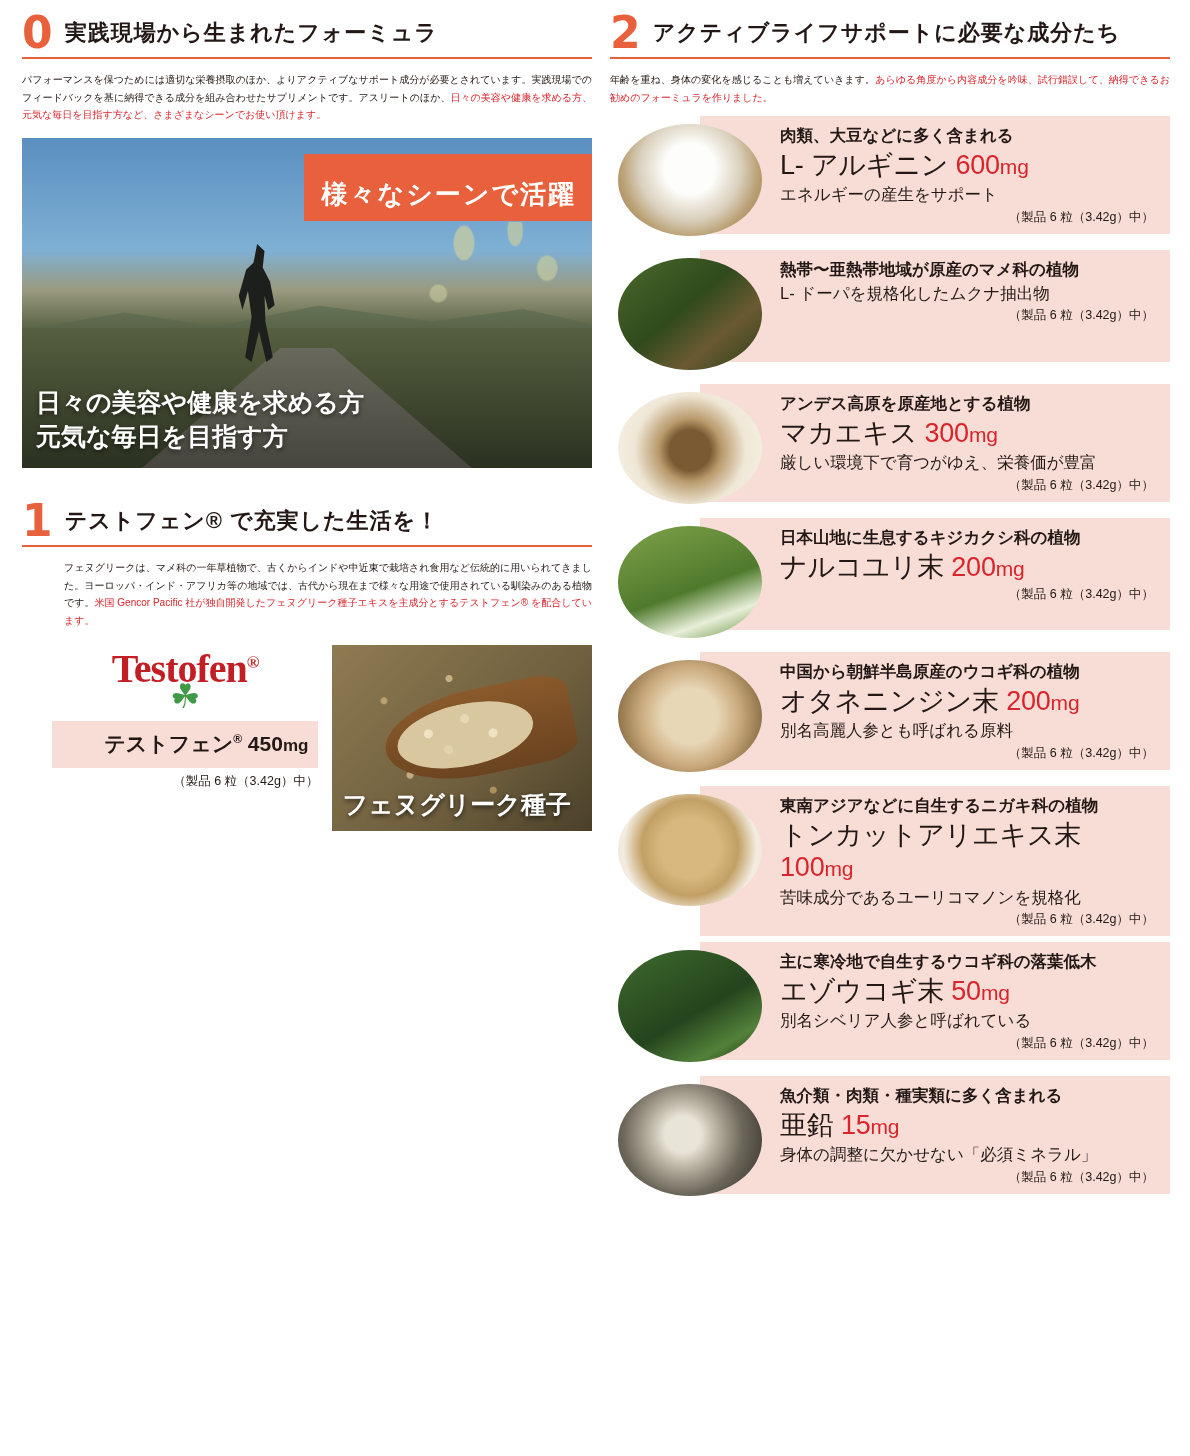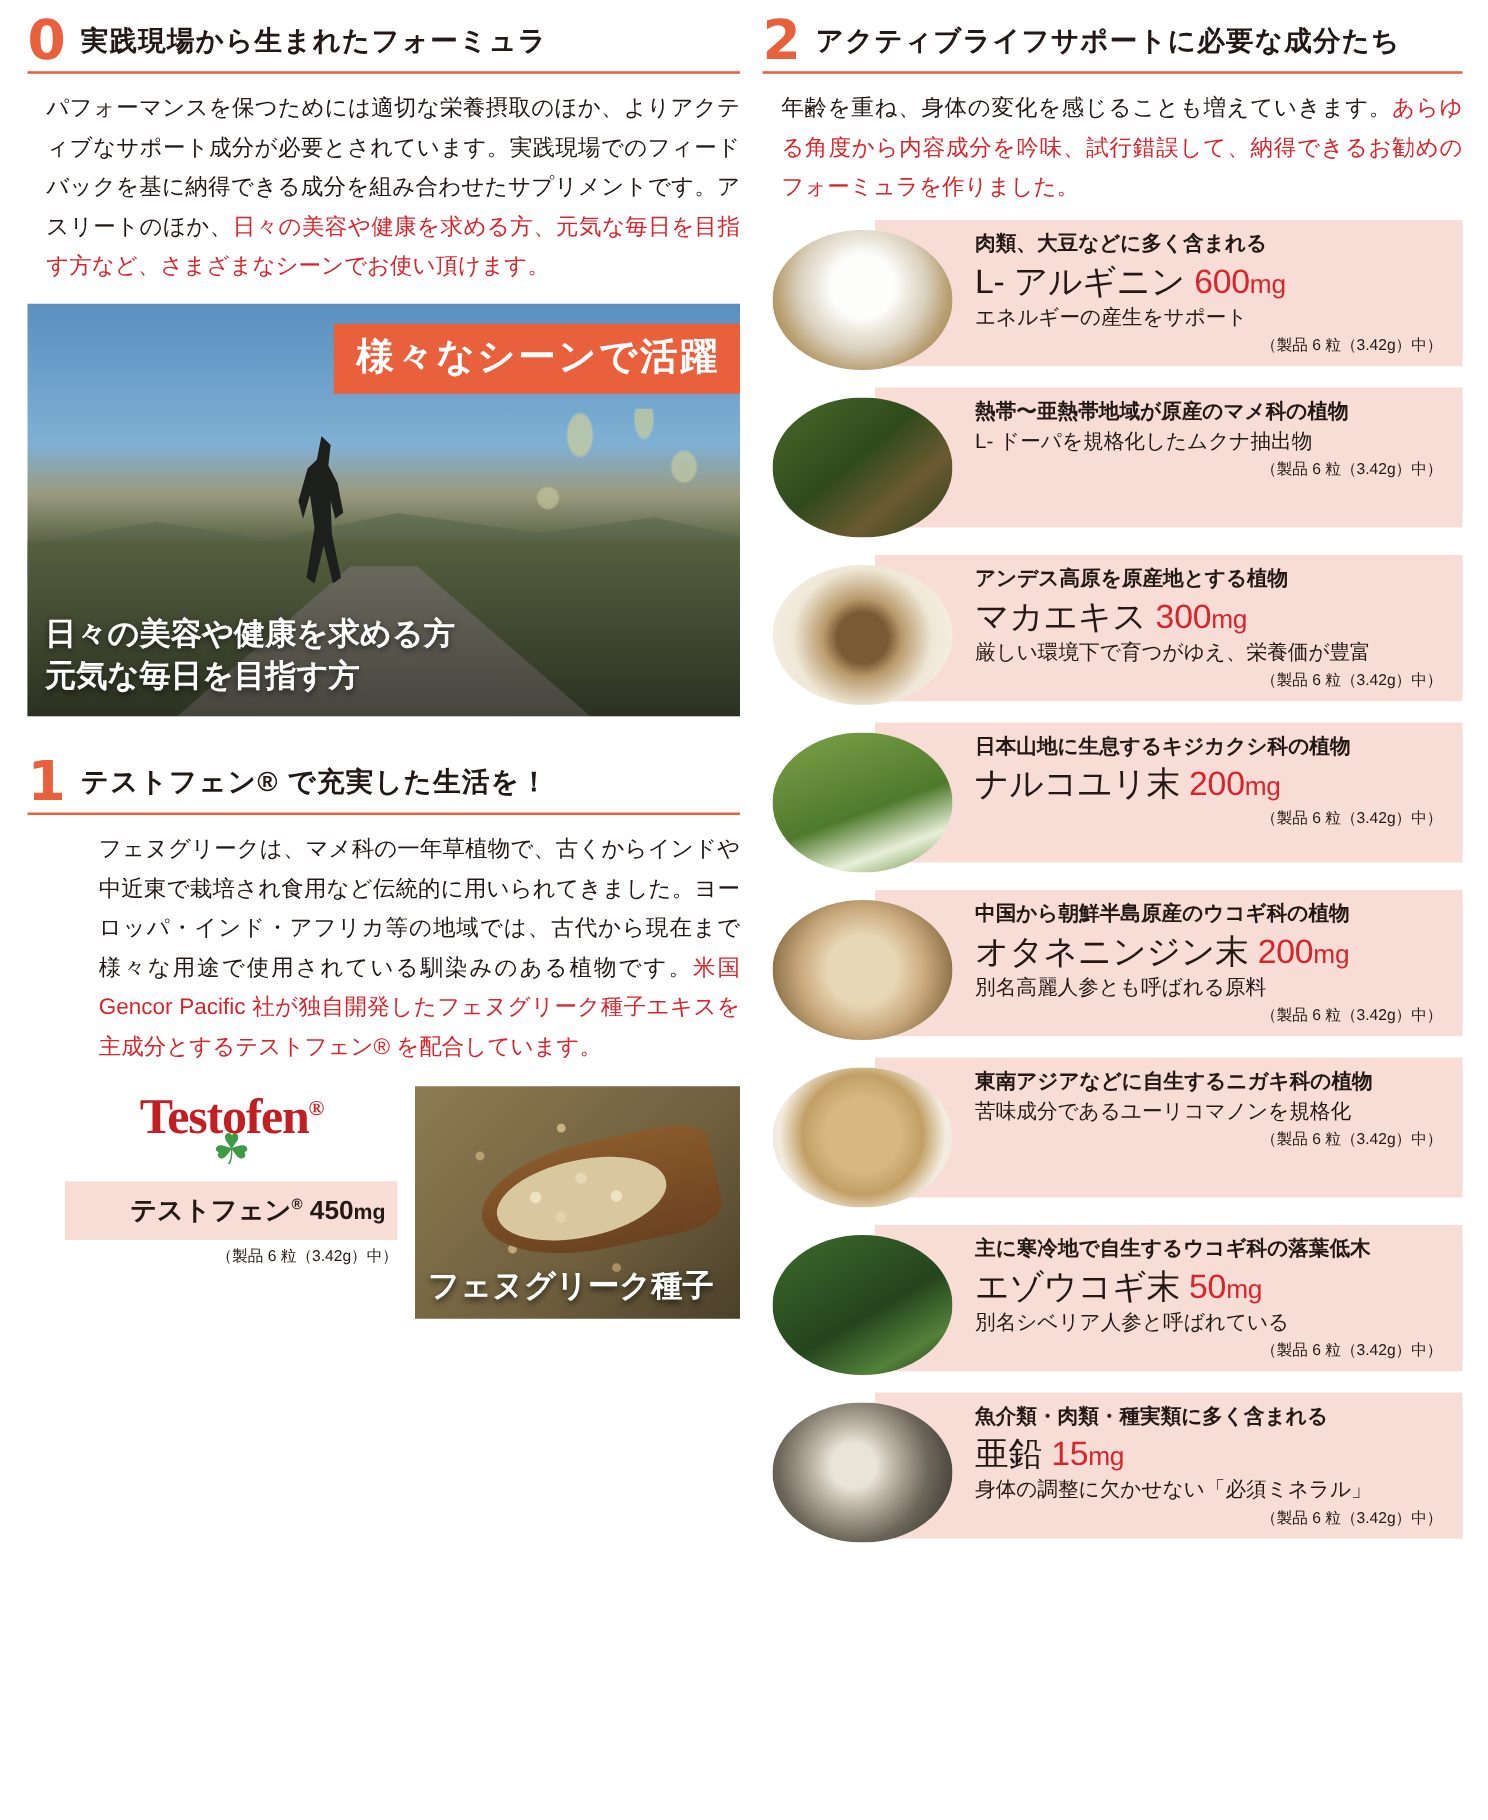--- a/index.html
+++ b/index.html
@@ -37,25 +37,24 @@
   .sec-title {
     font-size: 22px;
     font-weight: 700;
     letter-spacing: 1px;
     color: #231815;
     padding-bottom: 3px;
   }
 
   
   .para {
-    font-size: 18px;
+    font-size: 10px;
     line-height: 1.75;
     margin-top: 12px;
     text-align: justify;
-    margin-left: 15px;
   }
   .para .hl { color: #d8242b; }
   .para.indent { padding-left: 42px; }
 
   
   .hero {
     position: relative;
     margin-top: 14px;
     width: 570px;
     height: 330px;
@@ -89,24 +88,24 @@
       radial-gradient(ellipse at 30% 10%, rgba(200,205,160,.75) 0 6%, transparent 7%),
       radial-gradient(ellipse at 62% 4%, rgba(200,205,160,.7) 0 5%, transparent 6%),
       radial-gradient(ellipse at 82% 22%, rgba(200,205,160,.65) 0 5%, transparent 6%),
       radial-gradient(ellipse at 14% 34%, rgba(200,205,160,.6) 0 4%, transparent 5%);
   }
   .hero-badge {
     position: absolute;
     right: 0; top: 16px;
     background: #e8603c;
     color: #fff;
-    font-size: 30px;
+    font-size: 26px;
     font-weight: 700;
     letter-spacing: 2px;
-    padding: 6px 16px 9px 18px;
+    padding: 23px 16px 9px 18px;
   }
   .hero-caption {
     position: absolute;
     left: 14px; bottom: 14px;
     color: #fff;
     font-size: 25px;
     font-weight: 700;
     line-height: 1.35;
     text-shadow: 0 2px 5px rgba(0,0,0,.6);
   }
@@ -393,20 +392,24 @@
           <div class="ing-note">（製品 6 粒（3.42g）中）</div>
         </div>
         <div class="ing-photo">
             <div class="ph ph-ginseng"></div>
           </div>
       </div>
 
       <div class="ing">
         <div class="ing-bar">
           <div class="ing-sub">東南アジアなどに自生するニガキ科の植物</div>
+          <div class="ing-name">
+            <span>トンカットアリエキス末</span>
+            <span class="amount">100</span><span class="amount mg">mg</span>
+          </div>
           <div class="ing-desc">苦味成分であるユーリコマノンを規格化</div>
           <div class="ing-note">（製品 6 粒（3.42g）中）</div>
         </div>
         <div class="ing-photo">
             <div class="ph ph-tongkat"></div>
           </div>
       </div>
 
       <div class="ing">
         <div class="ing-bar">

